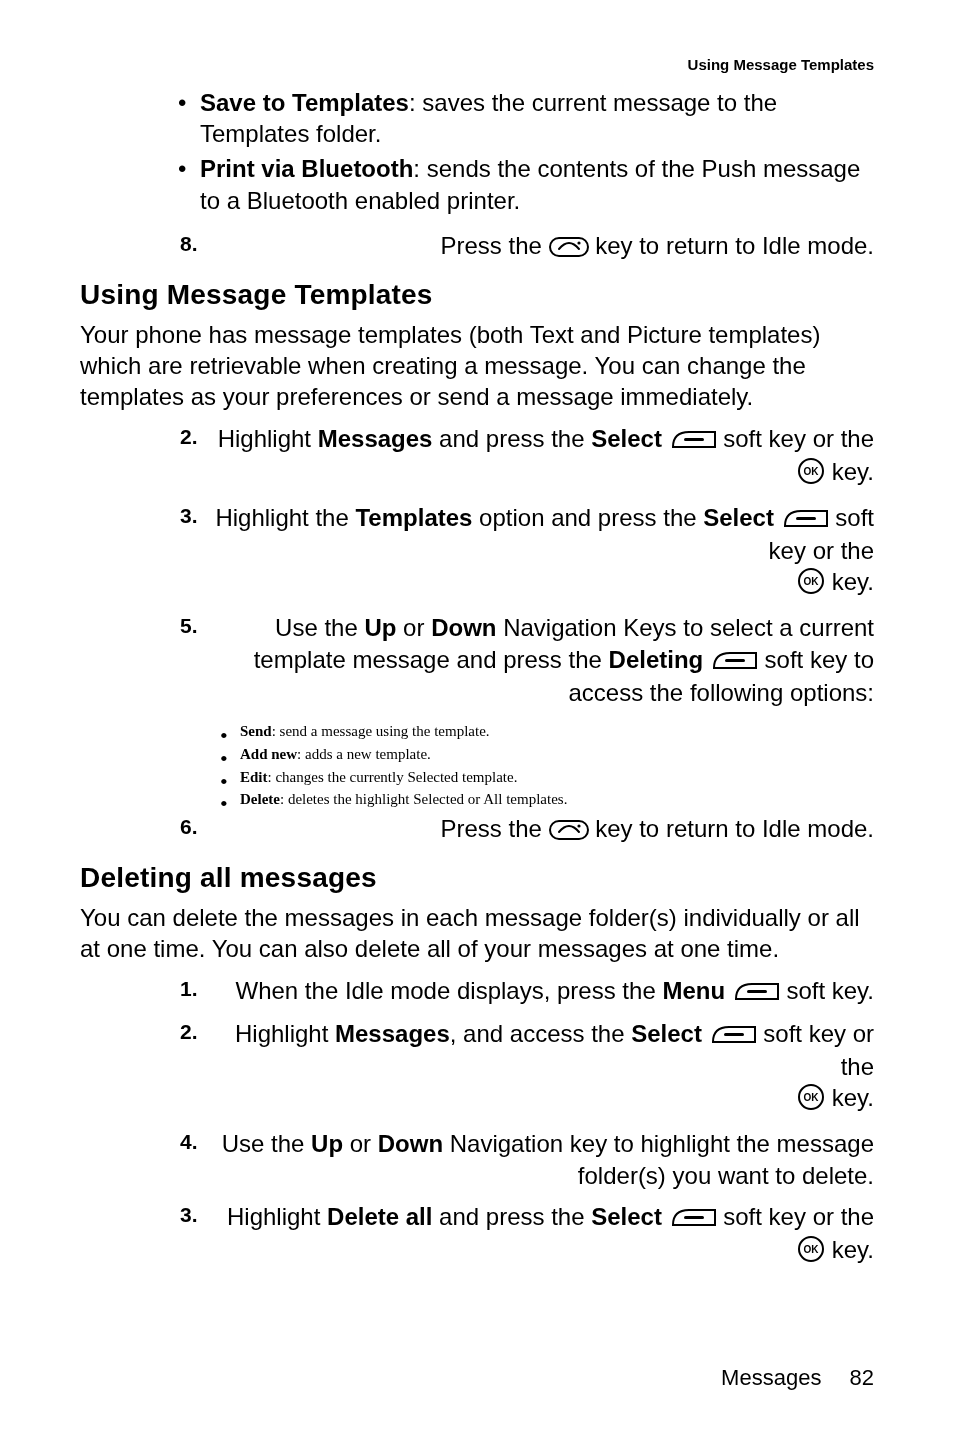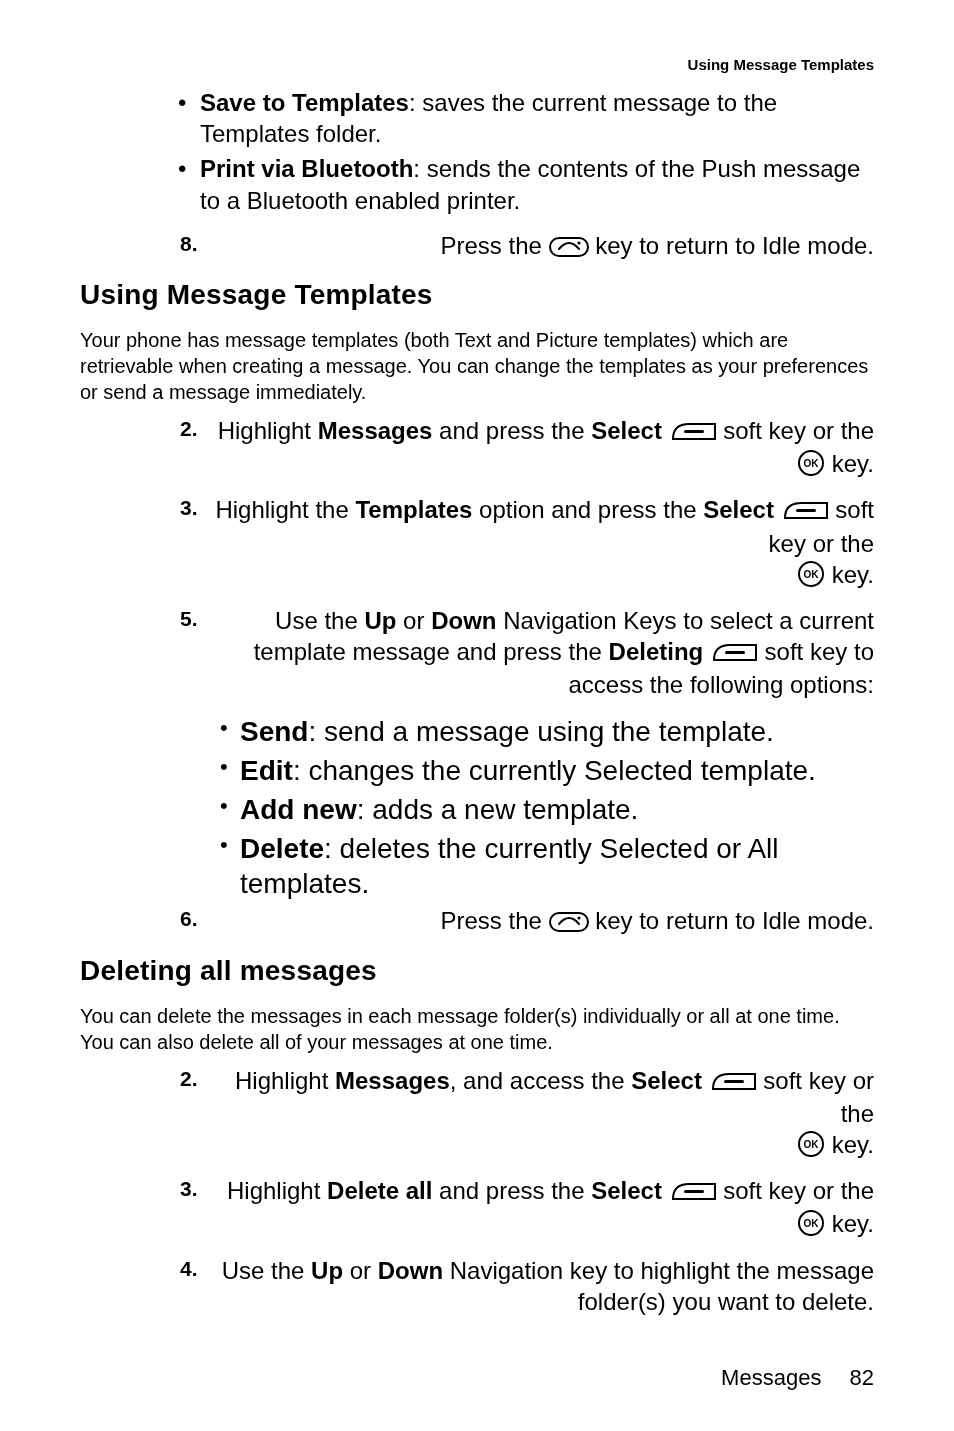--- a/index.html
+++ b/index.html
@@ -39,23 +39,23 @@
     left: -22px;
     font-size: 24px;
   }
   ul.sub-bullets {
     margin: 4px 0 4px 0;
     padding-left: 160px;
     list-style: none;
   }
   ul.sub-bullets li {
     position: relative;
-    font-size: 28px;
+    font-size: 15px;
     line-height: 1.25;
-    font-family: Liberation Sans, sans-serif;
+    font-family: Liberation Serif, serif;
     font-stretch: condensed;
     margin-bottom: 4px;
     letter-spacing: 0;
   }
   ul.sub-bullets li::before {
     content: "•";
     position: absolute;
     left: -20px;
     font-size: 22px;
   }
@@ -79,23 +79,23 @@
     font-weight: 700;
     font-size: 21px;
   }
   .h2 {
     font-weight: 900;
     font-size: 28px;
     margin: 10px 0 8px 0;
     letter-spacing: 0.2px;
   }
   .para {
-    font-size: 20px;
+    font-size: 24px;
     line-height: 1.3;
-    margin: 16px 0 10px 0;
+    margin: 8px 0 10px 0;
   }
   b, strong { font-weight: 700; }
 
   
   .icon-softkey {
     display: inline-block;
     vertical-align: -2px;
   }
   .icon-ok {
     display: inline-block;
@@ -182,59 +182,65 @@
     <li data-num="5.">
       <span>Use the </span><b>Up</b><span> or </span><b>Down</b><span> Navigation Keys to select a current template message and press the </span><b>Deleting</b>
       <span class="icon-softkey"><svg width="48" height="20">
             <use href="#softkey-glyph"></use>
           </svg></span><span> soft key to access the following options:</span>
     </li>
   </ol>
 
   <ul class="sub-bullets">
     <li><b>Send</b><span>: send a message using the template.</span></li>
+    <li><b>Add new</b><span>: adds a new template.</span></li>
     <li><b>Edit</b><span>: changes the currently Selected template.</span></li>
-    <li><b>Add new</b><span>: adds a new template.</span></li>
-    <li><b>Delete</b><span>: deletes the currently Selected or All templates.</span></li>
+    <li><b>Delete</b><span>: deletes the highlight Selected or All templates.</span></li>
   </ul>
 
   <ol class="numbered">
     <li data-num="6.">
       <span>Press the </span>
       <span class="icon-end"><svg width="40" height="26">
             <use href="#end-glyph"></use>
           </svg></span>
       <span> key to return to Idle mode.</span>
     </li>
   </ol>
 
   <div class="h2">Deleting all messages</div>
   <p class="para">You can delete the messages in each message folder(s) individually or all at one time. You can also delete all of your messages at one time.</p>
 
   <ol class="numbered">
+    <li data-num="1.">
+      <span>When the Idle mode displays, press the </span><b>Menu</b>
+      <span class="icon-softkey"><svg width="48" height="20">
+            <use href="#softkey-glyph"></use>
+          </svg></span><span> soft key.</span>
+    </li>
     <li data-num="2.">
       <span>Highlight </span><b>Messages</b><span>, and access the </span><b>Select</b>
       <span class="icon-softkey"><svg width="48" height="20">
             <use href="#softkey-glyph"></use>
           </svg></span><span> soft key or the </span><br>
       <span class="icon-ok"><svg width="28" height="28">
             <use href="#ok-glyph"></use>
           </svg></span><span> key.</span>
     </li>
+    <li data-num="4.">
+      <span>Use the </span><b>Up</b><span> or </span><b>Down</b><span> Navigation key to highlight the message folder(s) you want to delete.</span>
+    </li>
     <li data-num="3.">
       <span>Highlight </span><b>Delete all</b><span> and press the </span><b>Select</b>
       <span class="icon-softkey"><svg width="48" height="20">
             <use href="#softkey-glyph"></use>
           </svg></span><span> soft key or the </span>
       <span class="icon-ok"><svg width="28" height="28">
             <use href="#ok-glyph"></use>
           </svg></span><span> key.</span>
-    </li>
-    <li data-num="4.">
-      <span>Use the </span><b>Up</b><span> or </span><b>Down</b><span> Navigation key to highlight the message folder(s) you want to delete.</span>
     </li>
   </ol>
 
   <div class="footer">
     <span>Messages</span>
     <span class="pn">82</span>
   </div>
 
 </div>
 

